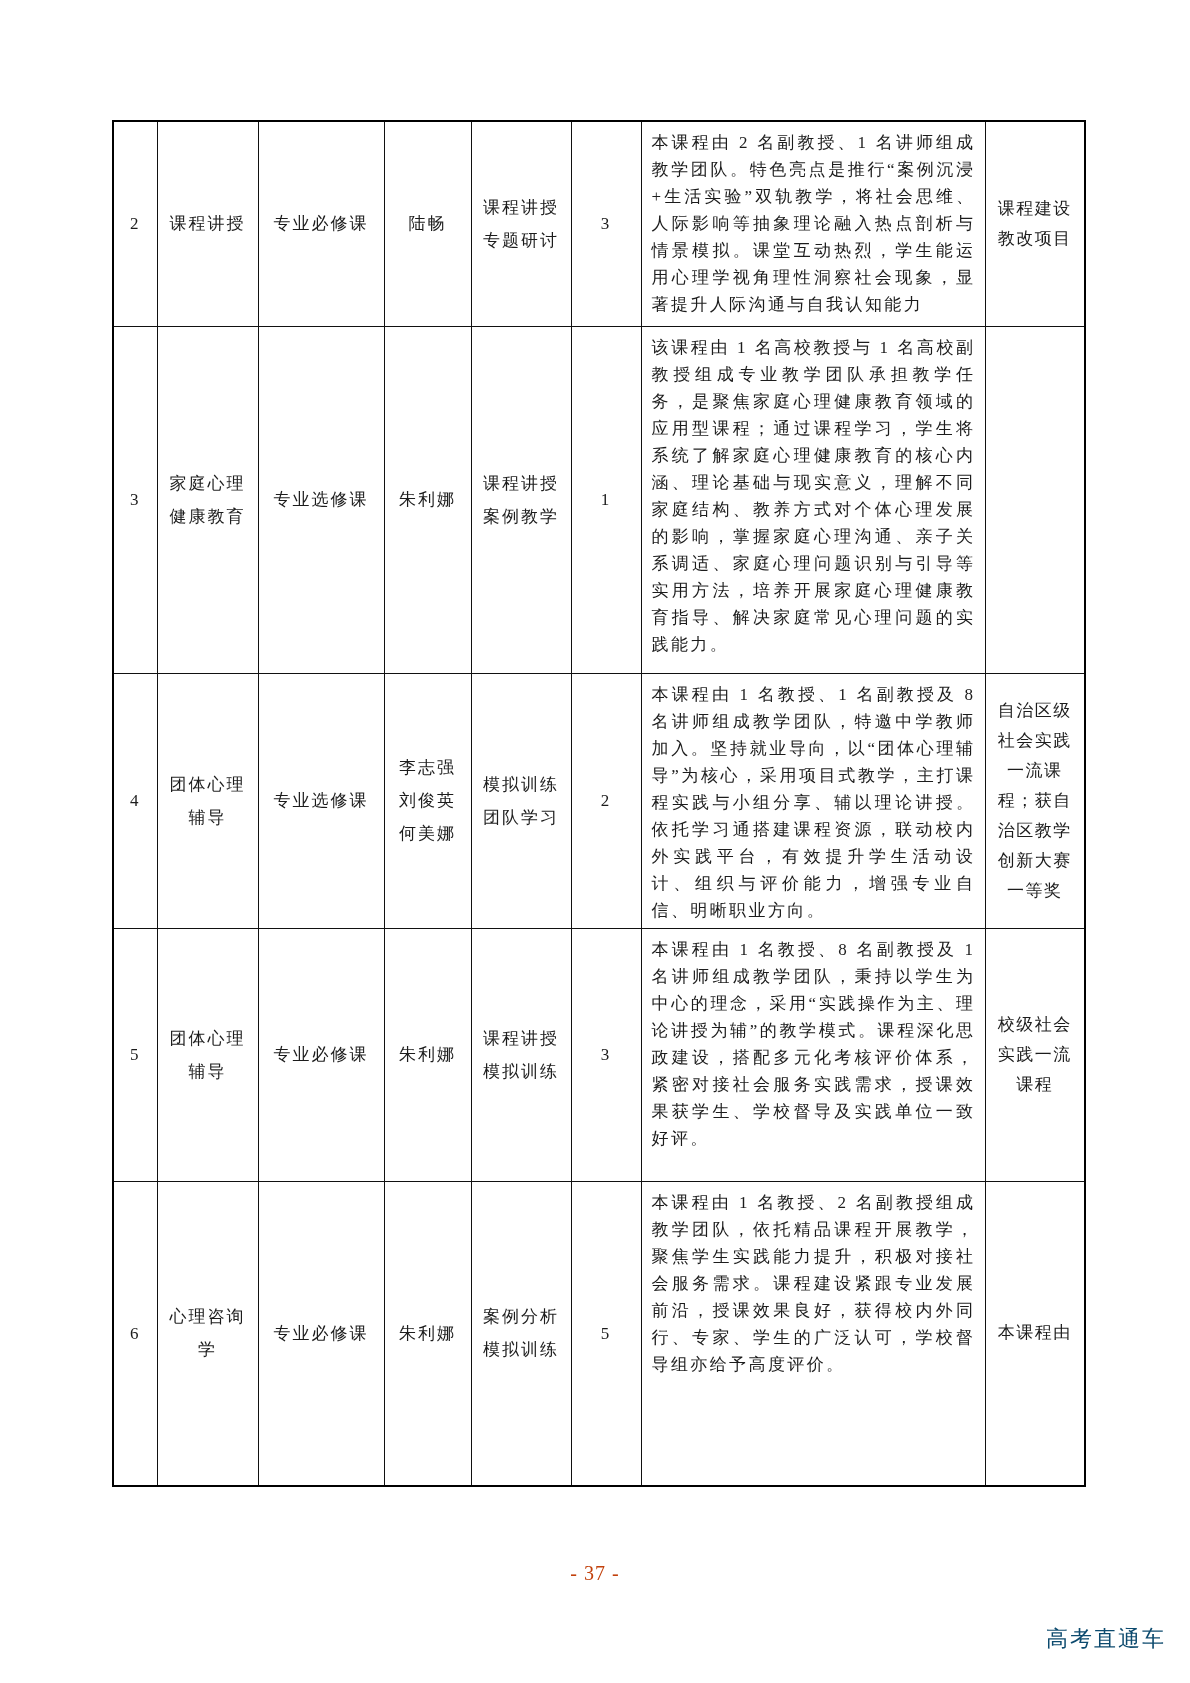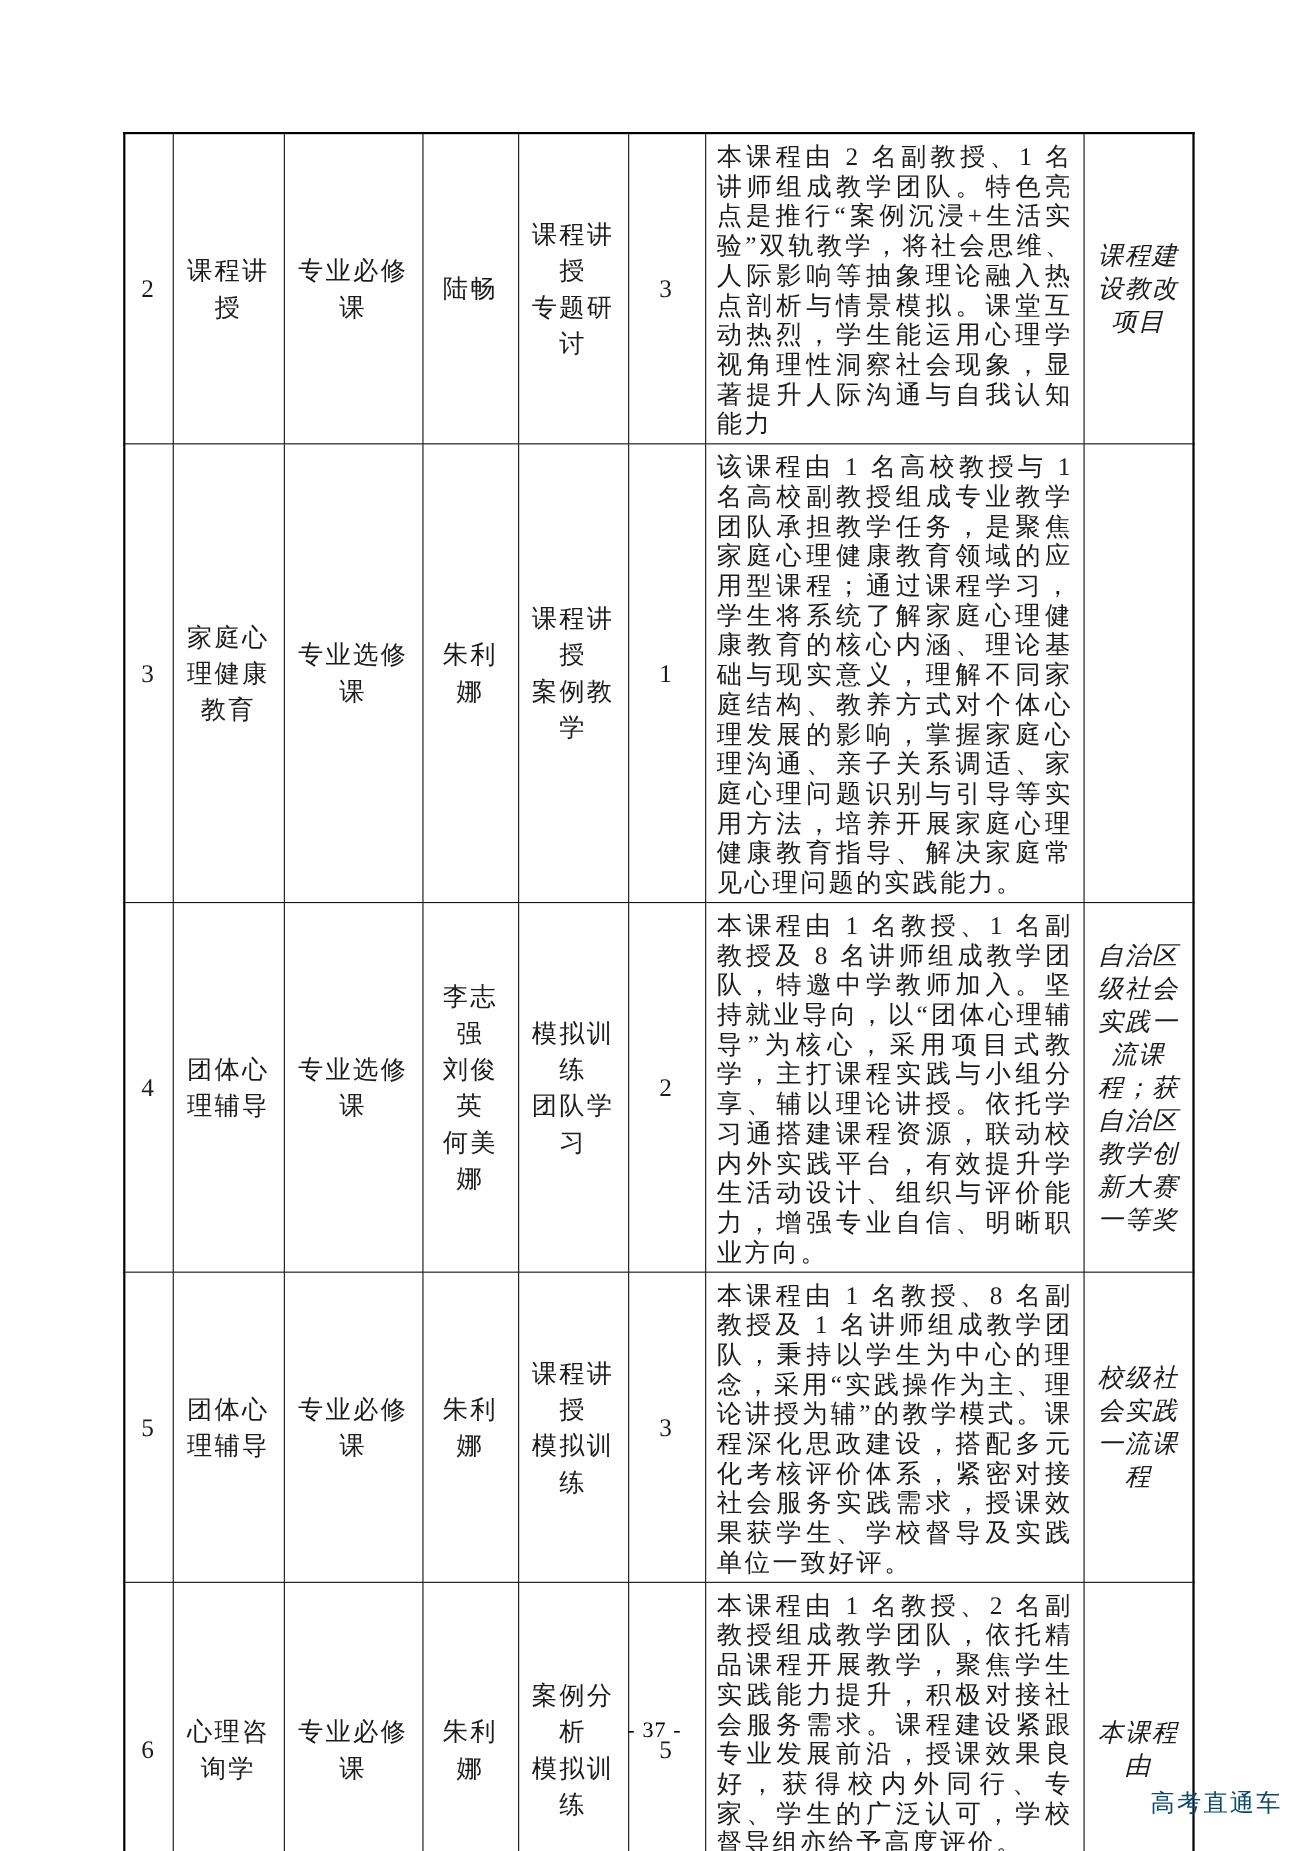--- a/index.html
+++ b/index.html
@@ -10,45 +10,45 @@
   }
   .sheet{position:absolute;inset:0;}
   table.course-table{
     position:absolute;left:112px;top:120px;width:972px;
     border-collapse:collapse;table-layout:fixed;
     border:2.5px solid #000;
   }
   td{
     border:1.5px solid #111;
     vertical-align:middle;text-align:center;
-    font-size:23px;line-height:33px;letter-spacing:2px;
+    font-size:17px;line-height:33px;letter-spacing:2px;
     padding:4px 8px;overflow:hidden;
   }
   col.c-id{width:44px}
   col.c-name{width:101px}
   col.c-type{width:126px}
   col.c-teacher{width:87px}
   col.c-method{width:100px}
   col.c-credits{width:70px}
   col.c-desc{width:344px}
   col.c-award{width:100px}
   td.cell-method, td.cell-teacher{white-space:pre-line;}
   td.cell-desc{
     vertical-align:top;text-align:justify;
     line-height:27px;letter-spacing:2.4px;padding:7px 9px 4px 10px;
   }
-  td.cell-award{line-height:30px;letter-spacing:1.5px;font-style:italic;}
+  td.cell-award{line-height:30px;letter-spacing:1.5px;}
   tr.r0{height:205px}
   tr.r1{height:347px}
   tr.r2{height:253px}
   tr.r3{height:253px}
   tr.r4{height:305px}
   .page-number{
     position:absolute;left:0;width:100%;top:1562px;
-    text-align:center;font-size:20px;letter-spacing:1px;color:#000000;
+    text-align:center;font-size:20px;letter-spacing:1px;color:#c2410c;
   }
   .watermark{
     position:absolute;right:24px;top:1624px;
     font-size:22px;color:#0c4a6e;letter-spacing:2px;
     font-family:"Liberation Sans","DejaVu Sans",sans-serif;
   }
 </style>
 </head>
 <body>
 

